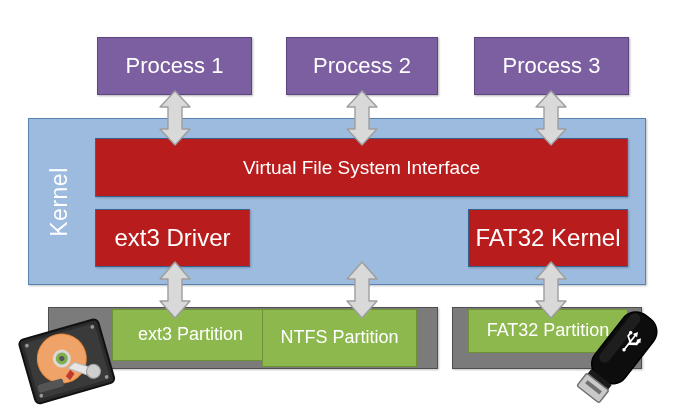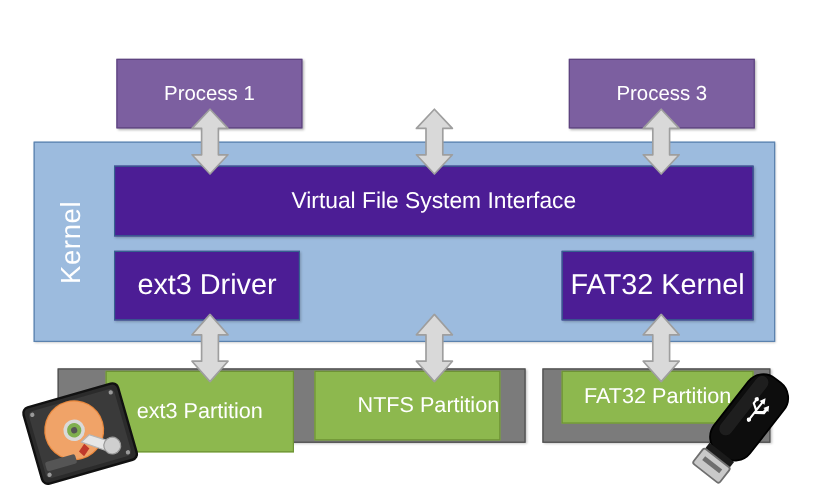--- a/index.html
+++ b/index.html
@@ -27,23 +27,22 @@
     justify-content: center;
     text-align: center;
     color: #ffffff;
     line-height: 1.12;
   }
 
   
   .process {
     background: #7C5FA0;
     border: 1px solid #5E4480;
-    font-size: 17px;
+    font-size: 22px;
     box-shadow: 1px 1px 2px rgba(0,0,0,.30);
-    margin-top: 12px;
   }
 
   
   .kernel {
     position: absolute;
     left: 28px;
     top: 118px;
     width: 618px;
     height: 167px;
     box-sizing: border-box;
@@ -58,21 +57,21 @@
     transform: translate(-50%, -50%) rotate(-90deg);
     transform-origin: center center;
     color: #ffffff;
     font-size: 23px;
     white-space: nowrap;
     letter-spacing: .5px;
   }
 
   
   .vfsbox, .driver {
-    background: #4c1d95;
+    background: #b91c1c;
     border: 1px solid #36628F;
     color: #ffffff;
     box-shadow: 1px 1px 2px rgba(0,0,0,.22);
   }
   .vfsbox { font-size: 19px; }
   .driver { font-size: 24px; }
 
   
   .device {
     position: absolute;
@@ -106,20 +105,23 @@
   .artwork svg { display: block; }
 </style>
 </head>
 <body>
 
 <div id="canvas">
 
   <div class="box process" style="left:97px;  top:37px; width:155px; height:58px;">
     <span>Process 1</span>
   </div>
+  <div class="box process" style="left:286px; top:37px; width:152px; height:58px;">
+    <span>Process 2</span>
+  </div>
   <div class="box process" style="left:474px; top:37px; width:155px; height:58px;text-align:right;">
     <span>Process 3</span>
   </div>
 
   <div class="kernel">
     <span class="kernel-label">Kernel</span>
   </div>
 
   <div class="box vfsbox" style="left:95px; top:138px; width:533px; height:59px;">
     <span>Virtual File System Interface</span>
@@ -127,24 +129,24 @@
 
   <div class="box driver" style="left:95px;  top:209px; width:155px; height:58px;">
     <span>ext3 Driver</span>
   </div>
   <div class="box driver" style="left:468px; top:209px; width:160px; height:58px;">
     <span>FAT32 Kernel</span>
   </div>
 
   <div class="device" style="left:48px; top:307px; width:390px; height:62px;"></div>
 
-  <div class="partition" style="left:88px; top:309px; width:157px; height:68px;justify-content:center;">
+  <div class="partition" style="left:112px; top:309px; width:157px; height:52px;justify-content:center;">
     <span>ext3 Partition</span>
   </div>
-  <div class="partition" style="left:262px; top:309px; width:155px; height:58px;justify-content:flex-end;">
+  <div class="partition" style="left:262px; top:309px; width:155px; height:58px;">
     <span>NTFS Partition</span>
   </div>
 
   <div class="device" style="left:452px; top:307px; width:190px; height:62px;"></div>
 
   <div class="partition" style="left:468px; top:309px; width:160px; height:44px;">
     <span>FAT32 Partition</span>
   </div>
 
   <div class="arrow" style="left:158px; top:90px;">

